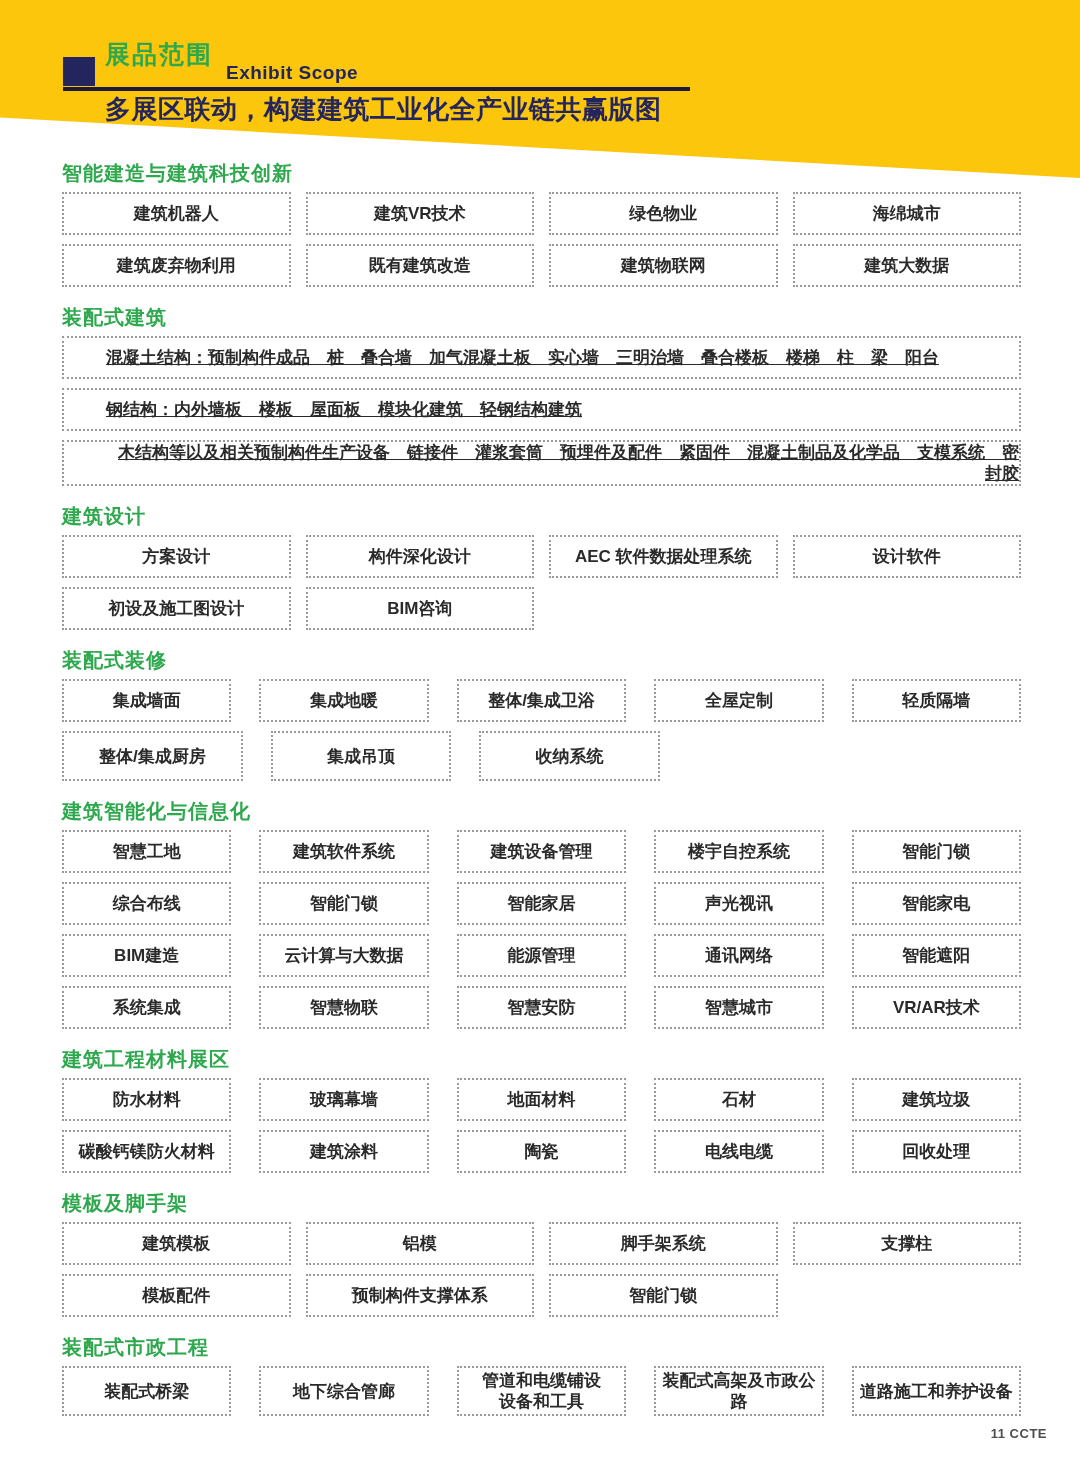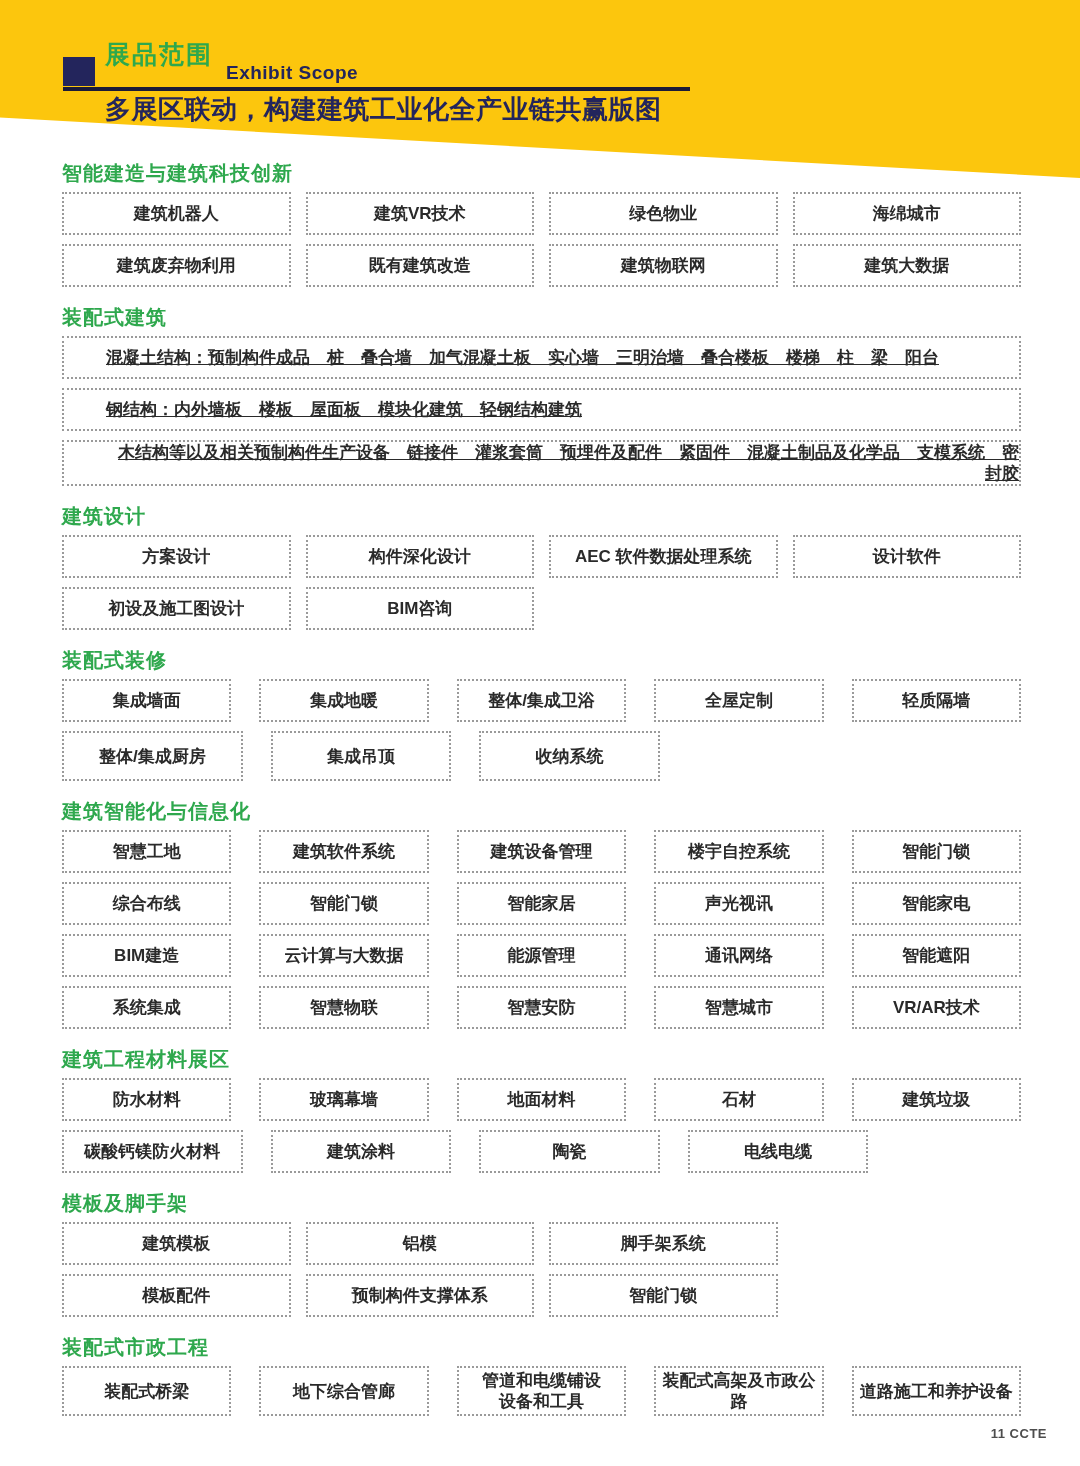--- a/index.html
+++ b/index.html
@@ -148,28 +148,30 @@
           <div class="box">玻璃幕墙</div>
           <div class="box">地面材料</div>
           <div class="box">石材</div>
           <div class="box">建筑垃圾</div>
         </div>
         <div class="row cols-5">
           <div class="box">碳酸钙镁防火材料</div>
           <div class="box">建筑涂料</div>
           <div class="box">陶瓷</div>
           <div class="box">电线电缆</div>
+          <div class="box">回收处理</div>
         </div>
       </section>
       <section>
         <h2>模板及脚手架</h2>
         <div class="row cols-4">
           <div class="box">建筑模板</div>
           <div class="box">铝模</div>
           <div class="box">脚手架系统</div>
+          <div class="box">支撑柱</div>
         </div>
         <div class="row cols-4">
           <div class="box">模板配件</div>
           <div class="box">预制构件支撑体系</div>
           <div class="box">智能门锁</div>
         </div>
       </section>
       <section>
         <h2>装配式市政工程</h2>
         <div class="row cols-5 tall">

